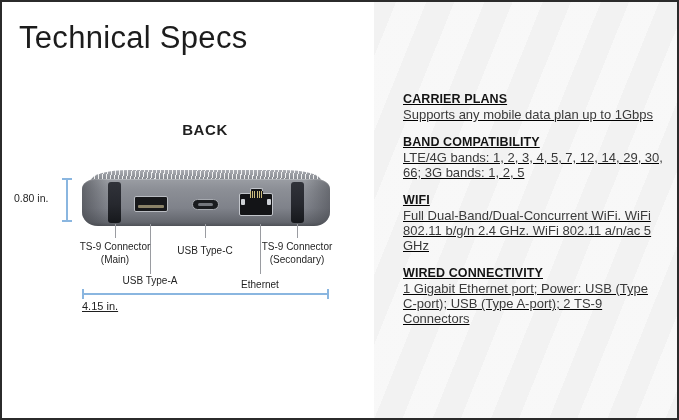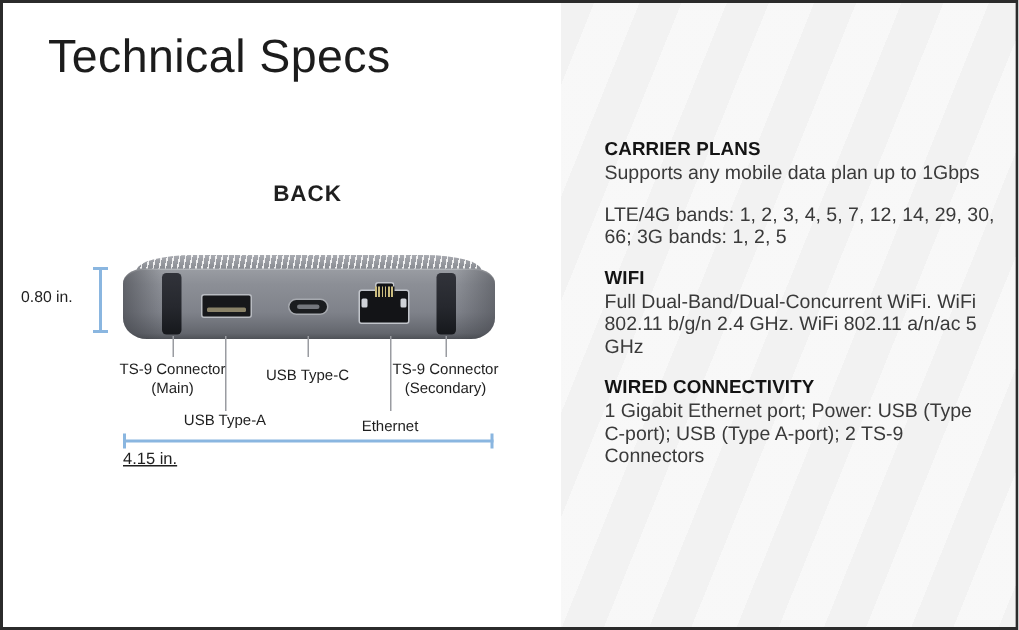--- a/index.html
+++ b/index.html
@@ -22,21 +22,21 @@
 
   
   #left-panel {
     position: absolute;
     left: 0; top: 0;
     width: 372px; height: 100%;
     background: #ffffff;
   }
   #page-title {
     position: absolute;
-    left: 30px;
+    left: 17px;
     top: 18px;
     font-size: 31px;
     font-weight: 300;
     letter-spacing: 0.3px;
     color: #1c1c1c;
     white-space: nowrap;
   }
 
   #view-label {
     position: absolute;
@@ -307,21 +307,21 @@
       rgba(255,255,255,0.75) 26px,
       rgba(255,255,255,0.75) 54px);
     opacity: 0.6;
   }
   #spec-list {
     position: absolute;
     left: 29px;
     top: 90px;
     right: 12px;
   }
-  .spec-block { margin-bottom: 13px; }
+  .spec-block { margin-bottom: 13px; text-decoration: underline; }
   .spec-heading {
     font-size: 12.5px;
     font-weight: bold;
     color: #141414;
     letter-spacing: 0.1px;
     margin-bottom: 1px;
   }
   .spec-text {
     font-size: 13px;
     color: #3a3a3a;
@@ -397,20 +397,21 @@
     <div class="streaks"></div>
 
     <div id="spec-list">
 
       <div class="spec-block">
         <div class="spec-heading">CARRIER PLANS</div>
         <div class="spec-text">Supports any mobile data plan up to 1Gbps</div>
       </div>
 
       <div class="spec-block">
+        <div class="spec-heading">BAND COMPATIBILITY</div>
         <div class="spec-text">LTE/4G bands: 1, 2, 3, 4, 5, 7, 12, 14, 29, 30, 66; 3G bands: 1, 2, 5</div>
       </div>
 
       <div class="spec-block">
         <div class="spec-heading">WIFI</div>
         <div class="spec-text">Full Dual-Band/Dual-Concurrent WiFi. WiFi 802.11 b/g/n 2.4 GHz. WiFi 802.11 a/n/ac 5 GHz</div>
       </div>
 
       <div class="spec-block">
         <div class="spec-heading">WIRED CONNECTIVITY</div>

